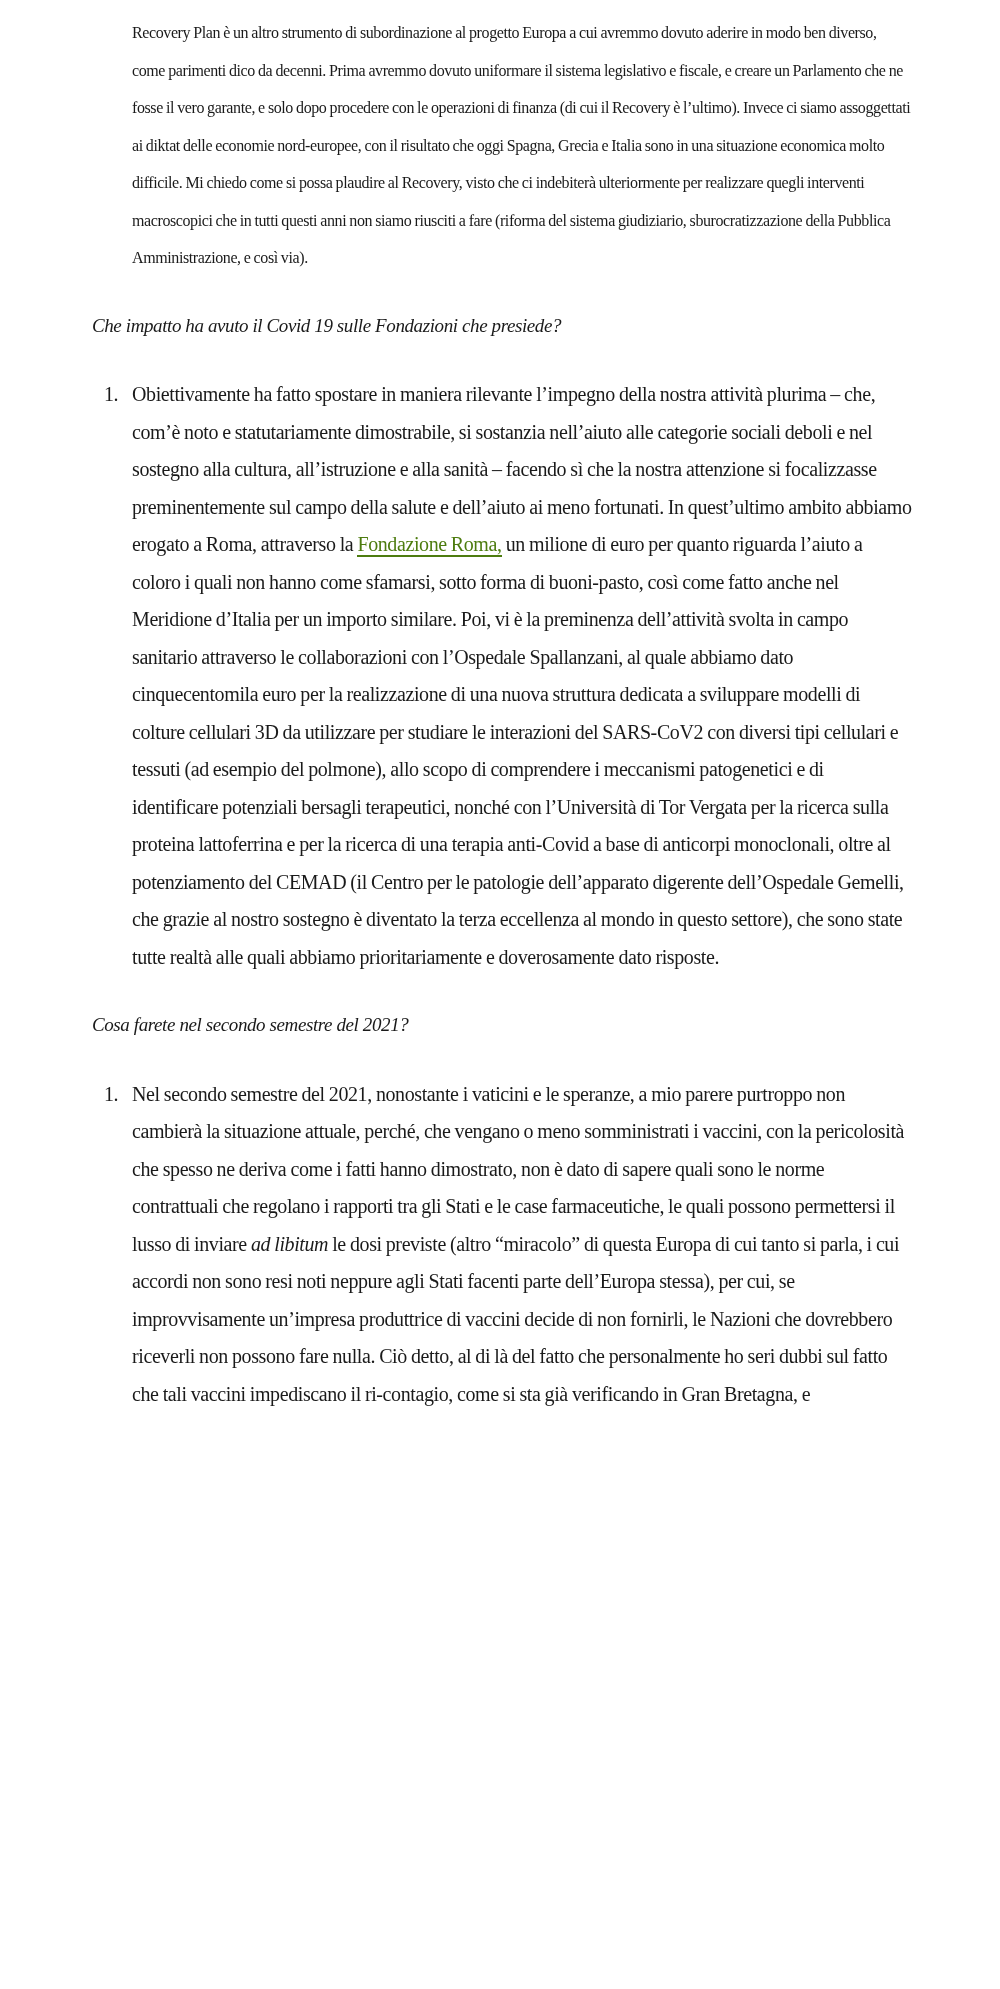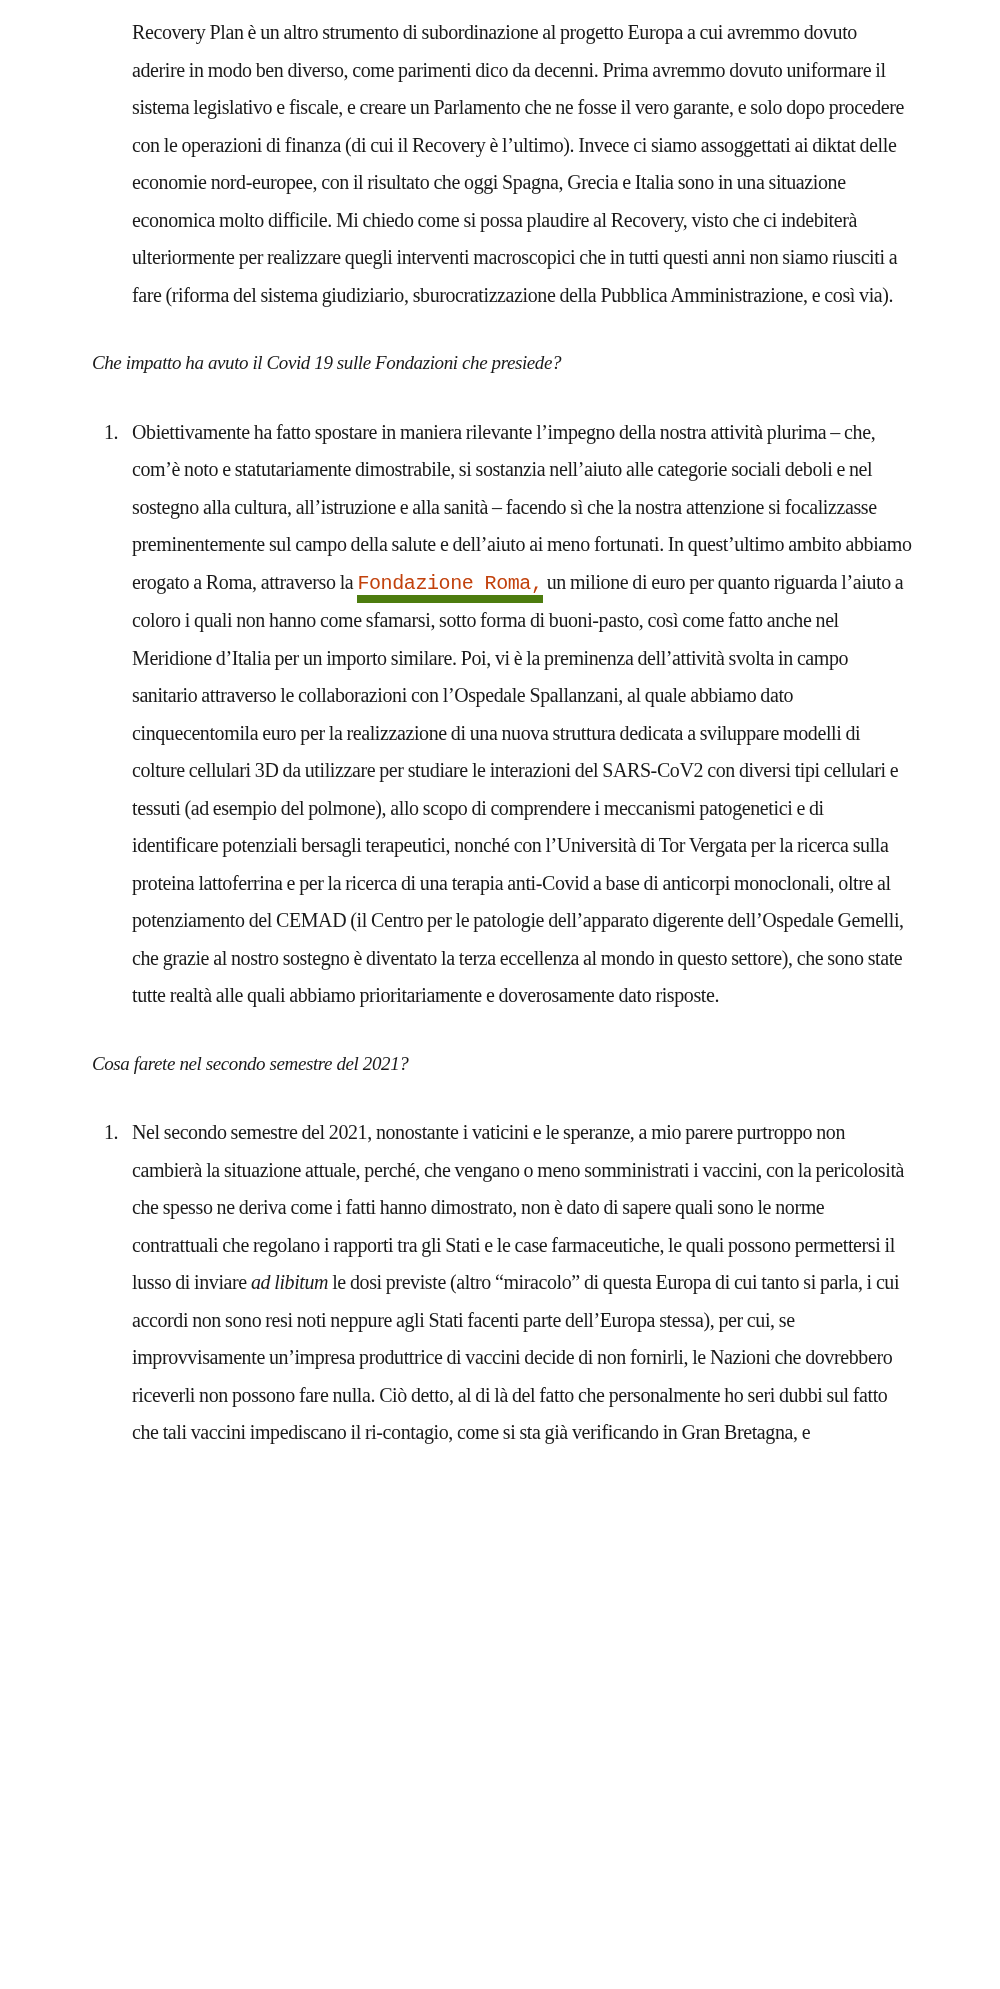--- a/index.html
+++ b/index.html
@@ -10,21 +10,21 @@
       font-family: "DejaVu Serif", "Liberation Serif", serif;
       color: #1a1a1a;
     }
     .article {
       position: relative;
       padding-top: 14px;
     }
     .para {
       margin: 0 0 0 132px;
       width: 780px;
-      font-size: 20px;
+      font-size: 16px;
       line-height: 37.5px;
       letter-spacing: -0.4px;
       word-spacing: -0.5px;
       font-family: "Liberation Serif", serif;
     }
     .question {
       margin: 30px 0 0 92px;
       width: 820px;
       font-size: 19px;
       line-height: 37.5px;
@@ -46,26 +46,25 @@
       letter-spacing: -0.4px;
       word-spacing: -0.5px;
       font-family: "Liberation Serif", serif;
     }
     ol.answer li .num {
       position: absolute;
       left: -28px;
       top: 0;
     }
     .link {
-      color: #c2410c;
+      color: #4d7c0f;
       text-decoration: none;
-      border-bottom: 8px solid #4d7c0f;
+      border-bottom: 2px solid #4d7c0f;
       padding-bottom: 0px;
       cursor: pointer;
-      font-family: Liberation Mono, monospace;
     }
     em { font-style: italic; }
   </style>
 </head>
 <body>
 
 <div class="article">
 
   <p class="para">Recovery Plan è un altro strumento di subordinazione al progetto Europa a cui avremmo dovuto aderire in modo ben diverso, come parimenti dico da decenni. Prima avremmo dovuto uniformare il sistema legislativo e fiscale, e creare un Parlamento che ne fosse il vero garante, e solo dopo procedere con le operazioni di finanza (di cui il Recovery è l’ultimo). Invece ci siamo assoggettati ai diktat delle economie nord-europee, con il risultato che oggi Spagna, Grecia e Italia sono in una situazione economica molto difficile. Mi chiedo come si possa plaudire al Recovery, visto che ci indebiterà ulteriormente per realizzare quegli interventi macroscopici che in tutti questi anni non siamo riusciti a fare (riforma del sistema giudiziario, sburocratizzazione della Pubblica Amministrazione, e così via).</p>
 

